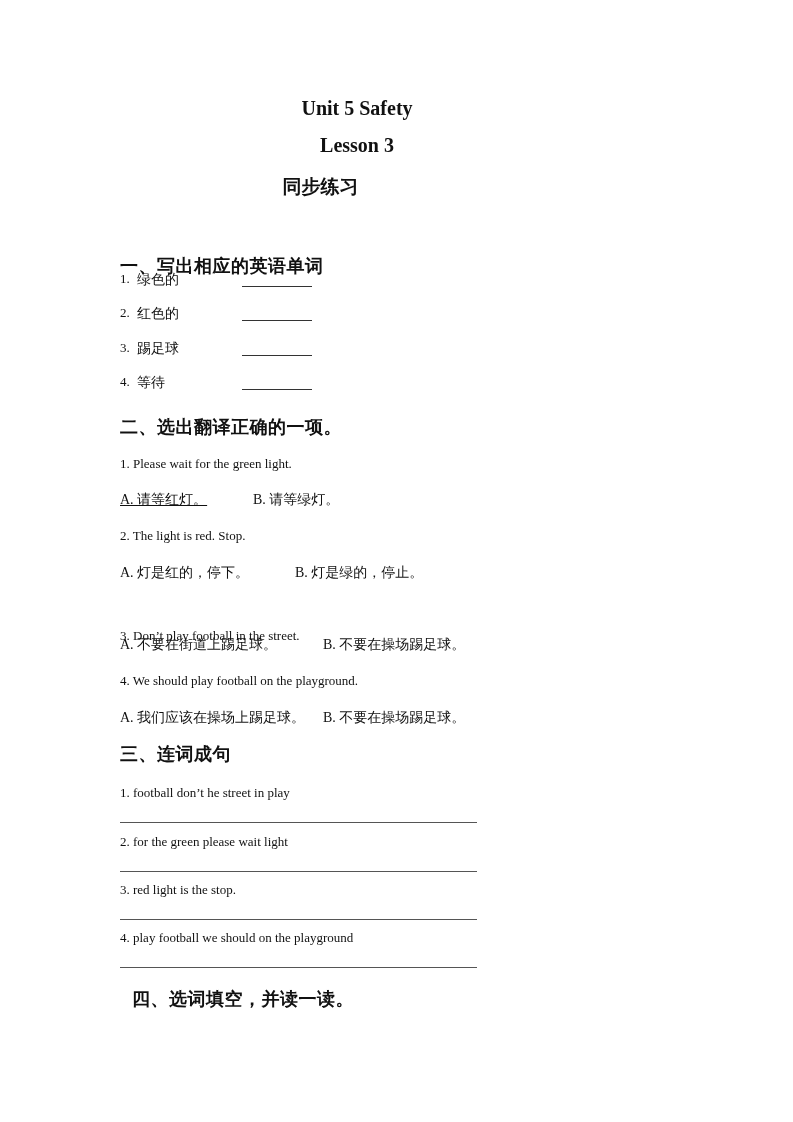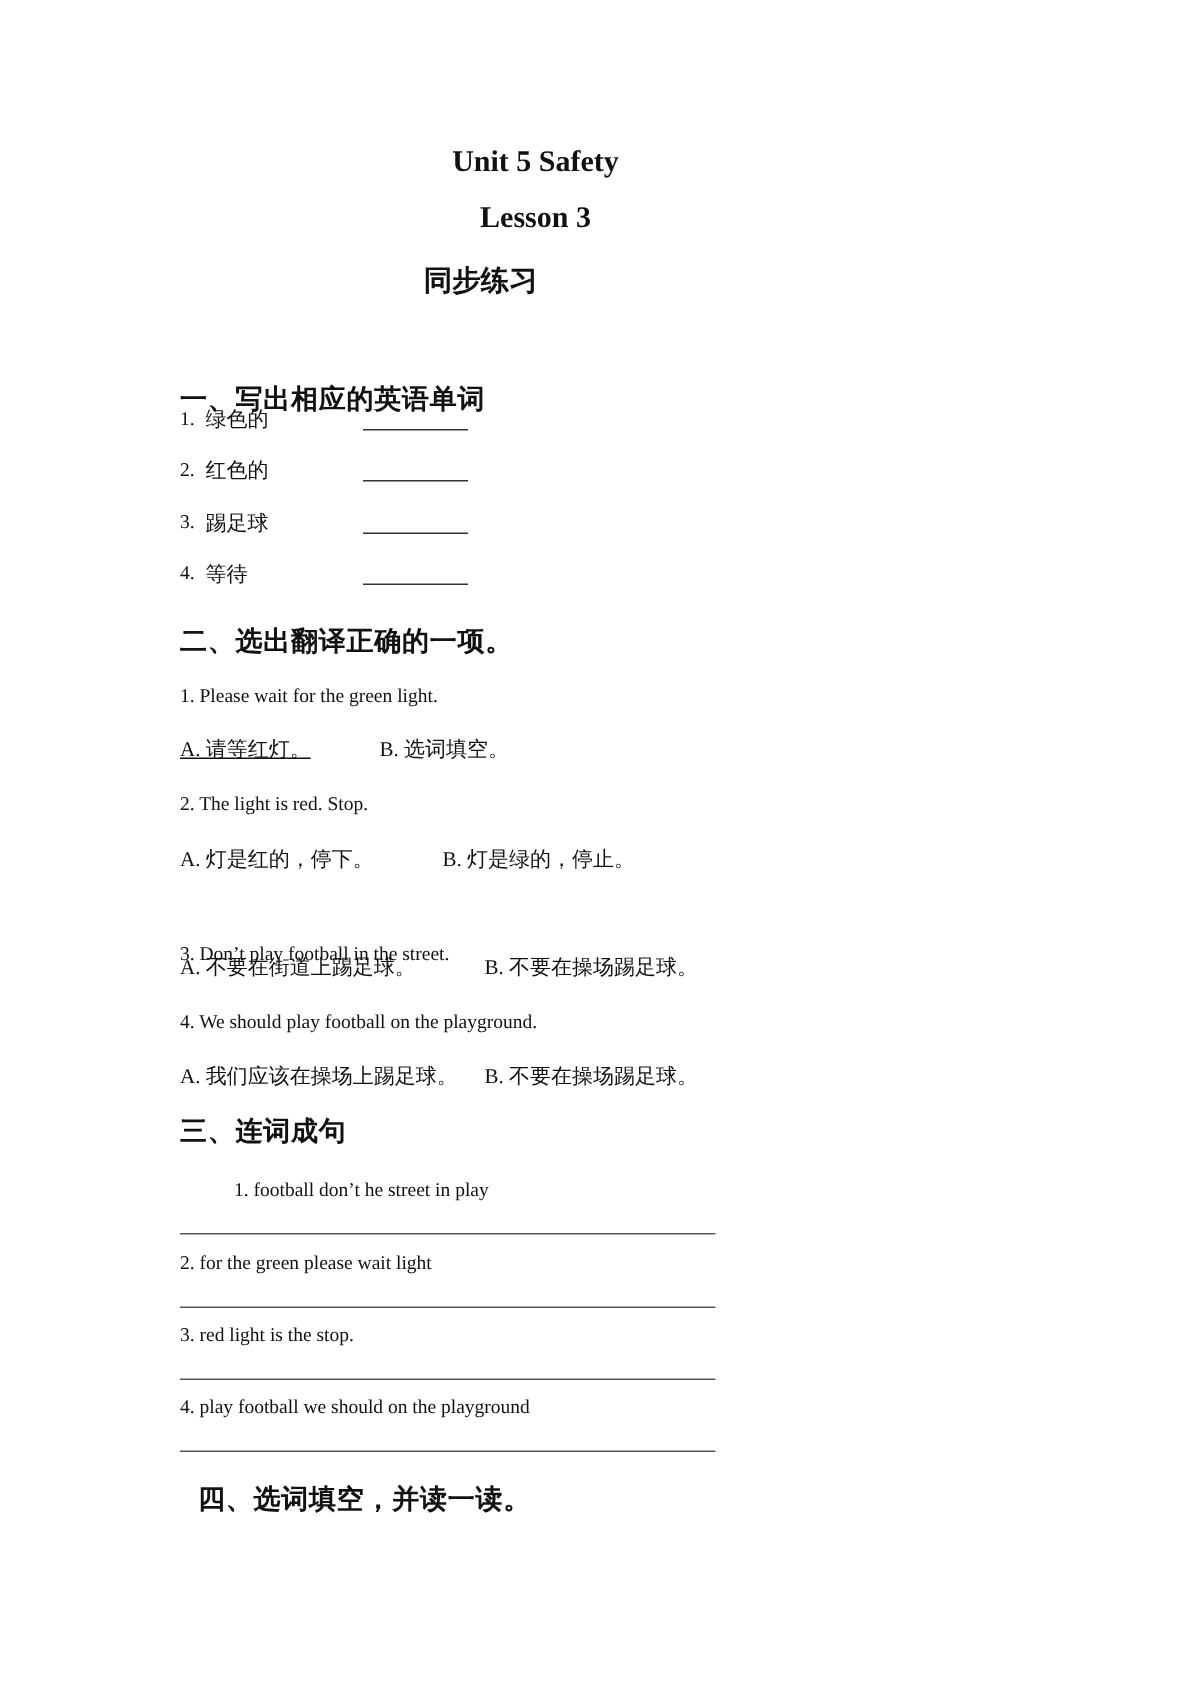--- a/index.html
+++ b/index.html
@@ -40,37 +40,37 @@
 <div>
   <span class="abs line-text" style="left:120px; top:374px;">4.</span>
   <span class="abs cn-text" style="left:137px; top:374px;">等待</span>
   <span class="abs blank-short" style="left:242px; top:388px;"></span>
 </div>
 
 <div class="abs sec" style="top:415px;">二、选出翻译正确的一项。</div>
 
 <div class="abs line-text" style="left:120px; top:456px;">1. Please wait for the green light.</div>
 <div class="abs cn-text" style="left:120px; top:491px;text-decoration:underline;">A.  请等红灯。</div>
-<div class="abs cn-text" style="left:253px; top:491px;">B.  选词填空。</div>
+<div class="abs cn-text" style="left:253px; top:491px;">B.  请等绿灯。</div>
 
 <div class="abs line-text" style="left:120px; top:528px;">2. The light is red. Stop.</div>
 <div class="abs cn-text" style="left:120px; top:564px;">A.  灯是红的，停下。</div>
 <div class="abs cn-text" style="left:295px; top:564px;">B.  灯是绿的，停止。</div>
 
 <div class="abs line-text" style="left:120px; top:600px;margin-top:28px;">3. Don’t play football in the street.</div>
 <div class="abs cn-text" style="left:120px; top:636px;">A.  不要在街道上踢足球。</div>
 <div class="abs cn-text" style="left:323px; top:636px;">B.  不要在操场踢足球。</div>
 
 <div class="abs line-text" style="left:120px; top:673px;">4. We should play football on the playground.</div>
 <div class="abs cn-text" style="left:120px; top:709px;">A.  我们应该在操场上踢足球。</div>
 <div class="abs cn-text" style="left:323px; top:709px;">B.  不要在操场踢足球。</div>
 
 <div class="abs sec" style="top:742px;">三、连词成句</div>
 
-<div class="abs line-text" style="left:120px; top:785px;margin-left:36px;">1. football don’t he street in play</div>
+<div class="abs line-text" style="left:120px; top:785px;">1. football don’t he street in play</div>
 <div class="answer-line" style="top:822px;"></div>
 
 <div class="abs line-text" style="left:120px; top:834px;">2. for the green please wait light</div>
 <div class="answer-line" style="top:871px;"></div>
 
 <div class="abs line-text" style="left:120px; top:882px;">3. red light is the stop.</div>
 <div class="answer-line" style="top:919px;"></div>
 
 <div class="abs line-text" style="left:120px; top:930px;">4.  play football we should on the playground</div>
 <div class="answer-line" style="top:967px;"></div>

